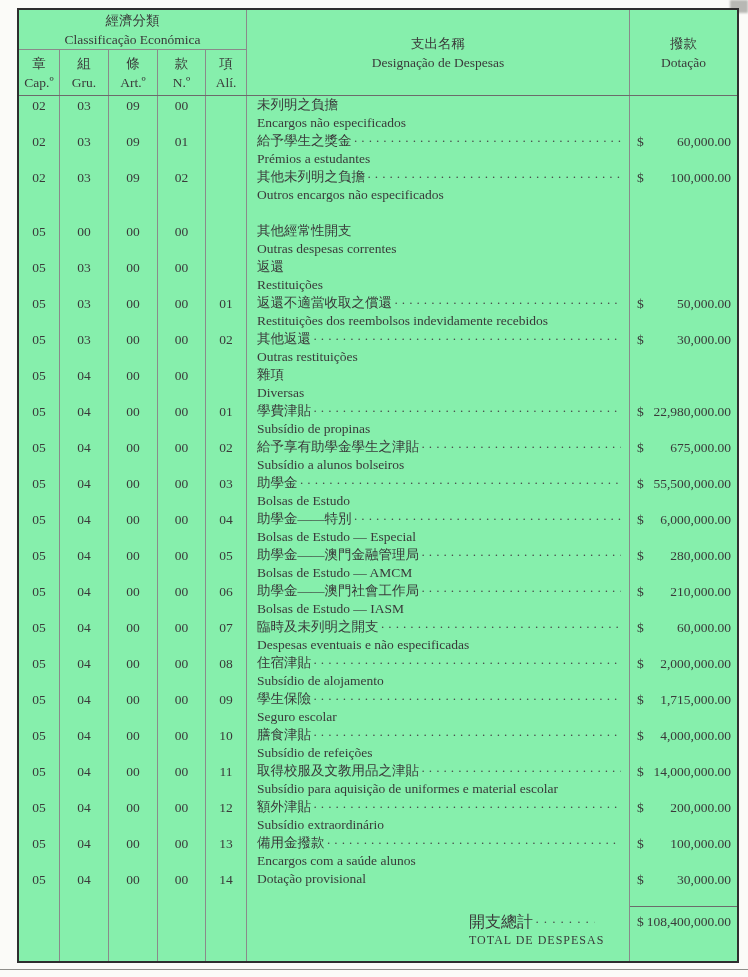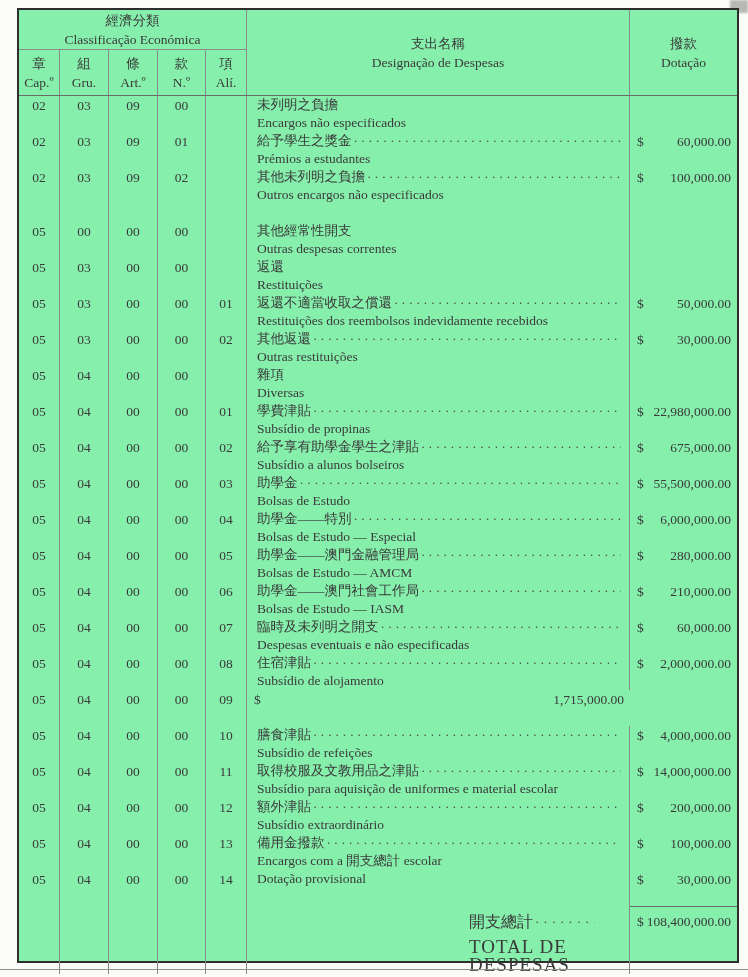--- a/index.html
+++ b/index.html
@@ -55,21 +55,21 @@
   .pt { line-height:18px; }
   .amt { display:flex; justify-content:space-between; align-items:flex-start; padding:1px 6px 0 7px; font-size:13.5px; line-height:18px; }
   .spacer { height:18px; }
   .spacer .cell { height:100%; }
   
   .total-row { height:55px; }
   .total-desc { padding-left:222px; padding-right:8px; padding-top:7px; }
   .total-desc .dots { margin-right:26px; }
   .total-desc .dots::after { letter-spacing:4px; }
   .total-zh { font-size:16px; }
-  .total-pt { margin-top:7px; font-size:19px; letter-spacing:1px; }
+  .total-pt { font-size:12px; letter-spacing:1px; }
   .total-amt { border-top:1px solid #6b6b6b; padding-top:6px; }
   .bottom-rule {
     position:absolute; left:0; top:969px; width:748px; height:1px;
     background:#8f8f8b;
   }
 </style>
 </head>
 <body>
 
 <div class="scan-smudge"></div>
@@ -426,20 +426,27 @@
       <span class="val">2,000,000.00</span>
     </div>
   </div>
 
   <div class="entry grid-cols">
     <div class="cell code">05</div>
     <div class="cell code">04</div>
     <div class="cell code">00</div>
     <div class="cell code">00</div>
     <div class="cell code">09</div>
+    <div class="cell desc">
+      <div class="zh-line">
+        <span class="zh">學生保險</span>
+        <span class="dots"></span>
+      </div>
+      <div class="pt">Seguro escolar</div>
+    </div>
     <div class="cell amt">
       <span class="cur">$</span>
       <span class="val">1,715,000.00</span>
     </div>
   </div>
 
   <div class="entry grid-cols">
     <div class="cell code">05</div>
     <div class="cell code">04</div>
     <div class="cell code">00</div>
@@ -500,21 +507,21 @@
     <div class="cell code">05</div>
     <div class="cell code">04</div>
     <div class="cell code">00</div>
     <div class="cell code">00</div>
     <div class="cell code">13</div>
     <div class="cell desc">
       <div class="zh-line">
         <span class="zh">備用金撥款</span>
         <span class="dots"></span>
       </div>
-      <div class="pt">Encargos com a 開支總計 escolar</div>
+      <div class="pt">Encargos com a saúde alunos</div>
     </div>
     <div class="cell amt">
       <span class="cur">$</span>
       <span class="val">100,000.00</span>
     </div>
   </div>
 
   <div class="entry grid-cols">
     <div class="cell code">05</div>
     <div class="cell code">04</div>

